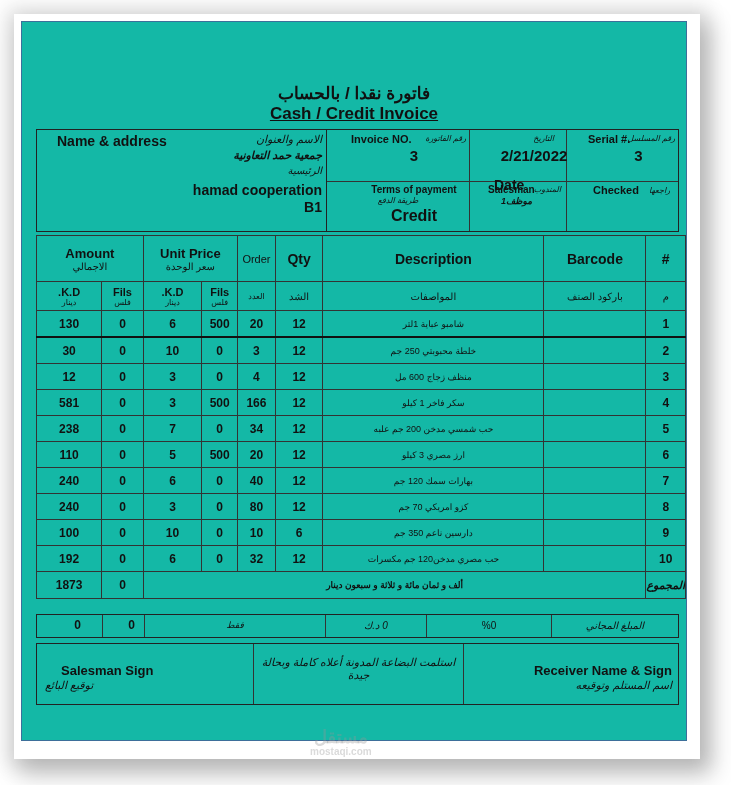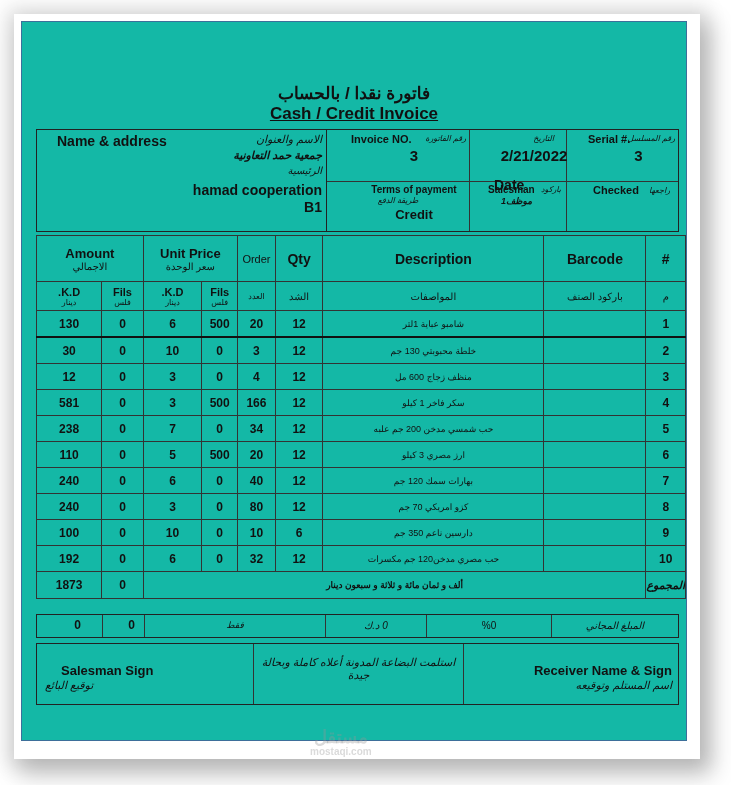--- a/index.html
+++ b/index.html
@@ -59,25 +59,25 @@
       <div class="abs b c" style="left:0; width:100%; top:17px; font-size:15px;">2/21/2022</div>
     </div>
     <div class="cell" style="left:240px; top:0; width:111px; height:52px; border-bottom:1px solid #333;">
       <div class="abs b" style="left:5px; top:3px; font-size:11px;">Serial #.</div>
       <div class="abs ar" style="right:3px; top:4px; font-size:8px;">رقم المسلسل</div>
       <div class="abs b c" style="left:0; width:100%; top:17px; font-size:15px;">3</div>
     </div>
     <div class="cell" style="left:0; top:52px; width:143px; height:49px; border-right:1px solid #333;">
       <div class="abs b c" style="left:0; width:100%; top:2px; font-size:10px;">Terms of payment</div>
       <div class="abs c ar" style="left:0; width:100%; top:14px; font-size:8px;">طريقة الدفع</div>
-      <div class="abs b c" style="left:0; width:100%; top:25px; font-size:13px;">Credit</div>
+      <div class="abs b c" style="left:0; width:100%; top:25px; font-size:16px;">Credit</div>
     </div>
     <div class="cell" style="left:143px; top:52px; width:97px; height:49px; border-right:1px solid #333;">
       <div class="abs b" style="left:2px; top:2px; font-size:10px;">Salesman</div>
-      <div class="abs ar" style="right:5px; top:3px; font-size:8px;">باركود</div>
+      <div class="abs ar" style="right:5px; top:3px; font-size:8px;">المندوب</div>
       <div class="abs b ar" style="right:34px; top:14px; font-size:9px;">موظف1</div>
     </div>
     <div class="cell" style="left:240px; top:52px; width:111px; height:49px;">
       <div class="abs b" style="left:10px; top:2px; font-size:11px;">Checked</div>
       <div class="abs ar" style="right:8px; top:4px; font-size:8px;">راجعها</div>
     </div>
   </div>
 
   <table class="items" style="border:1.5px solid #222;">
     <colgroup>
@@ -153,21 +153,21 @@
           <td></td>
           <td>1</td>
         </tr>
         <tr class="thick">
           <td>30</td>
           <td>0</td>
           <td>10</td>
           <td>0</td>
           <td>3</td>
           <td>12</td>
-          <td class="desc">خلطة محبوبتي 130 جم</td>
+          <td class="desc">خلطة محبوبتي 250 جم</td>
           <td></td>
           <td>2</td>
         </tr>
         <tr>
           <td>12</td>
           <td>0</td>
           <td>3</td>
           <td>0</td>
           <td>4</td>
           <td>12</td>

